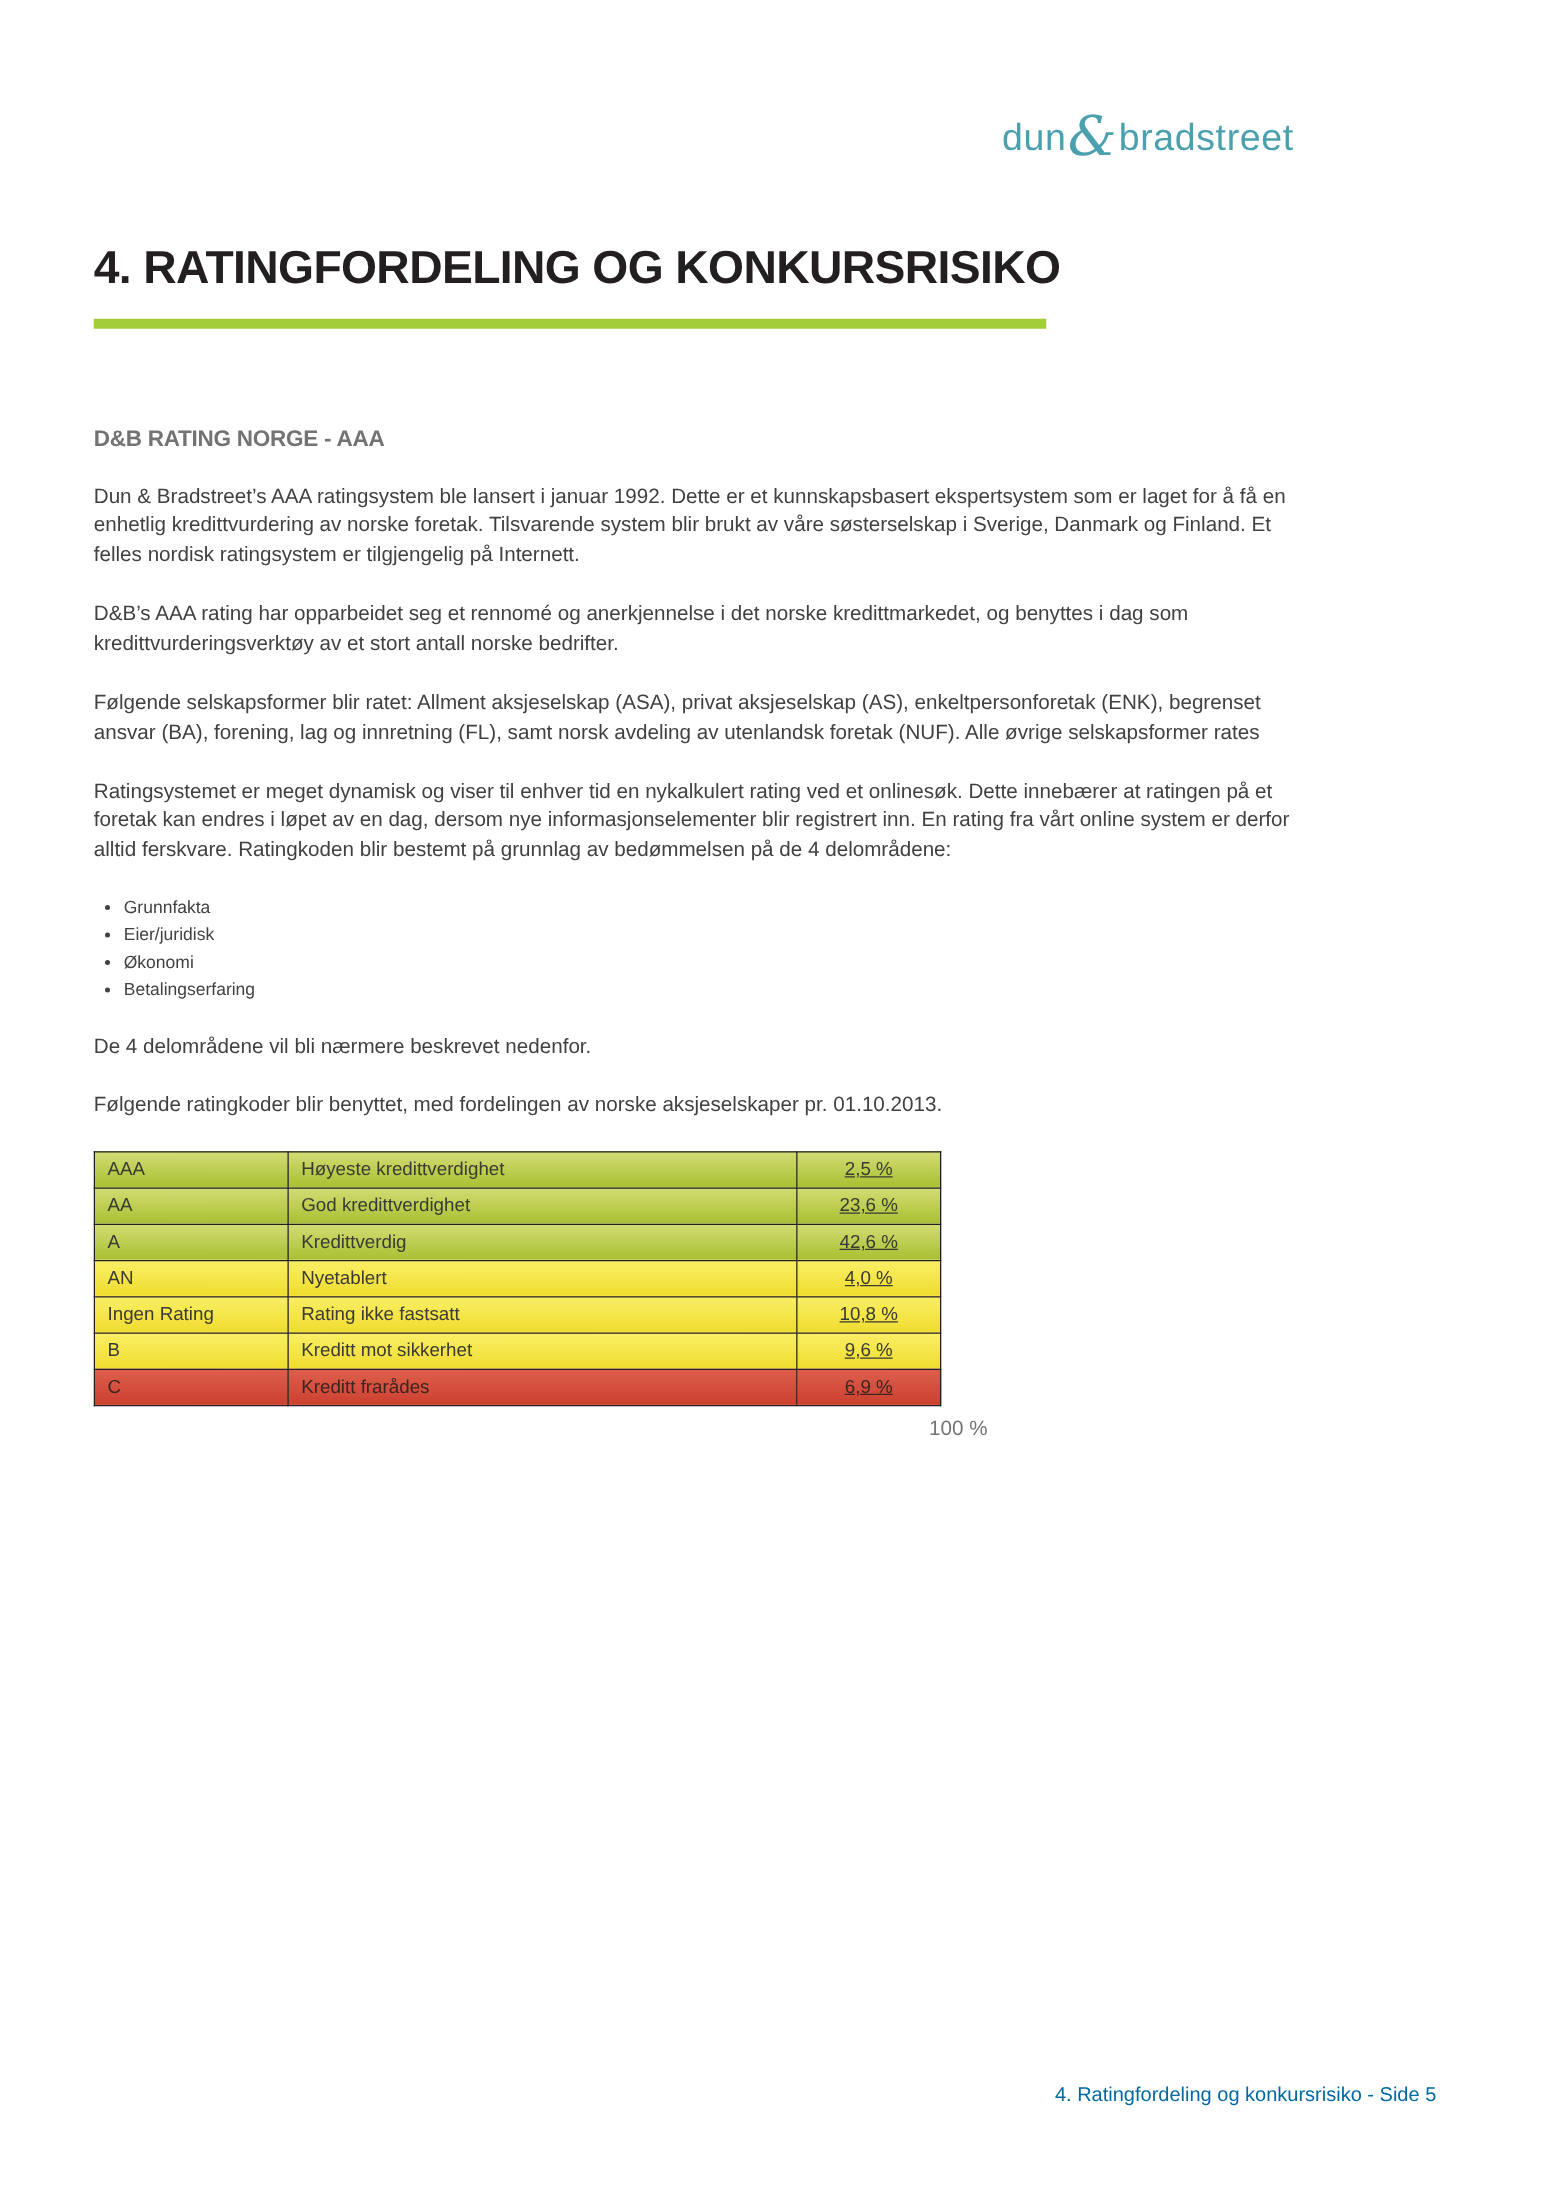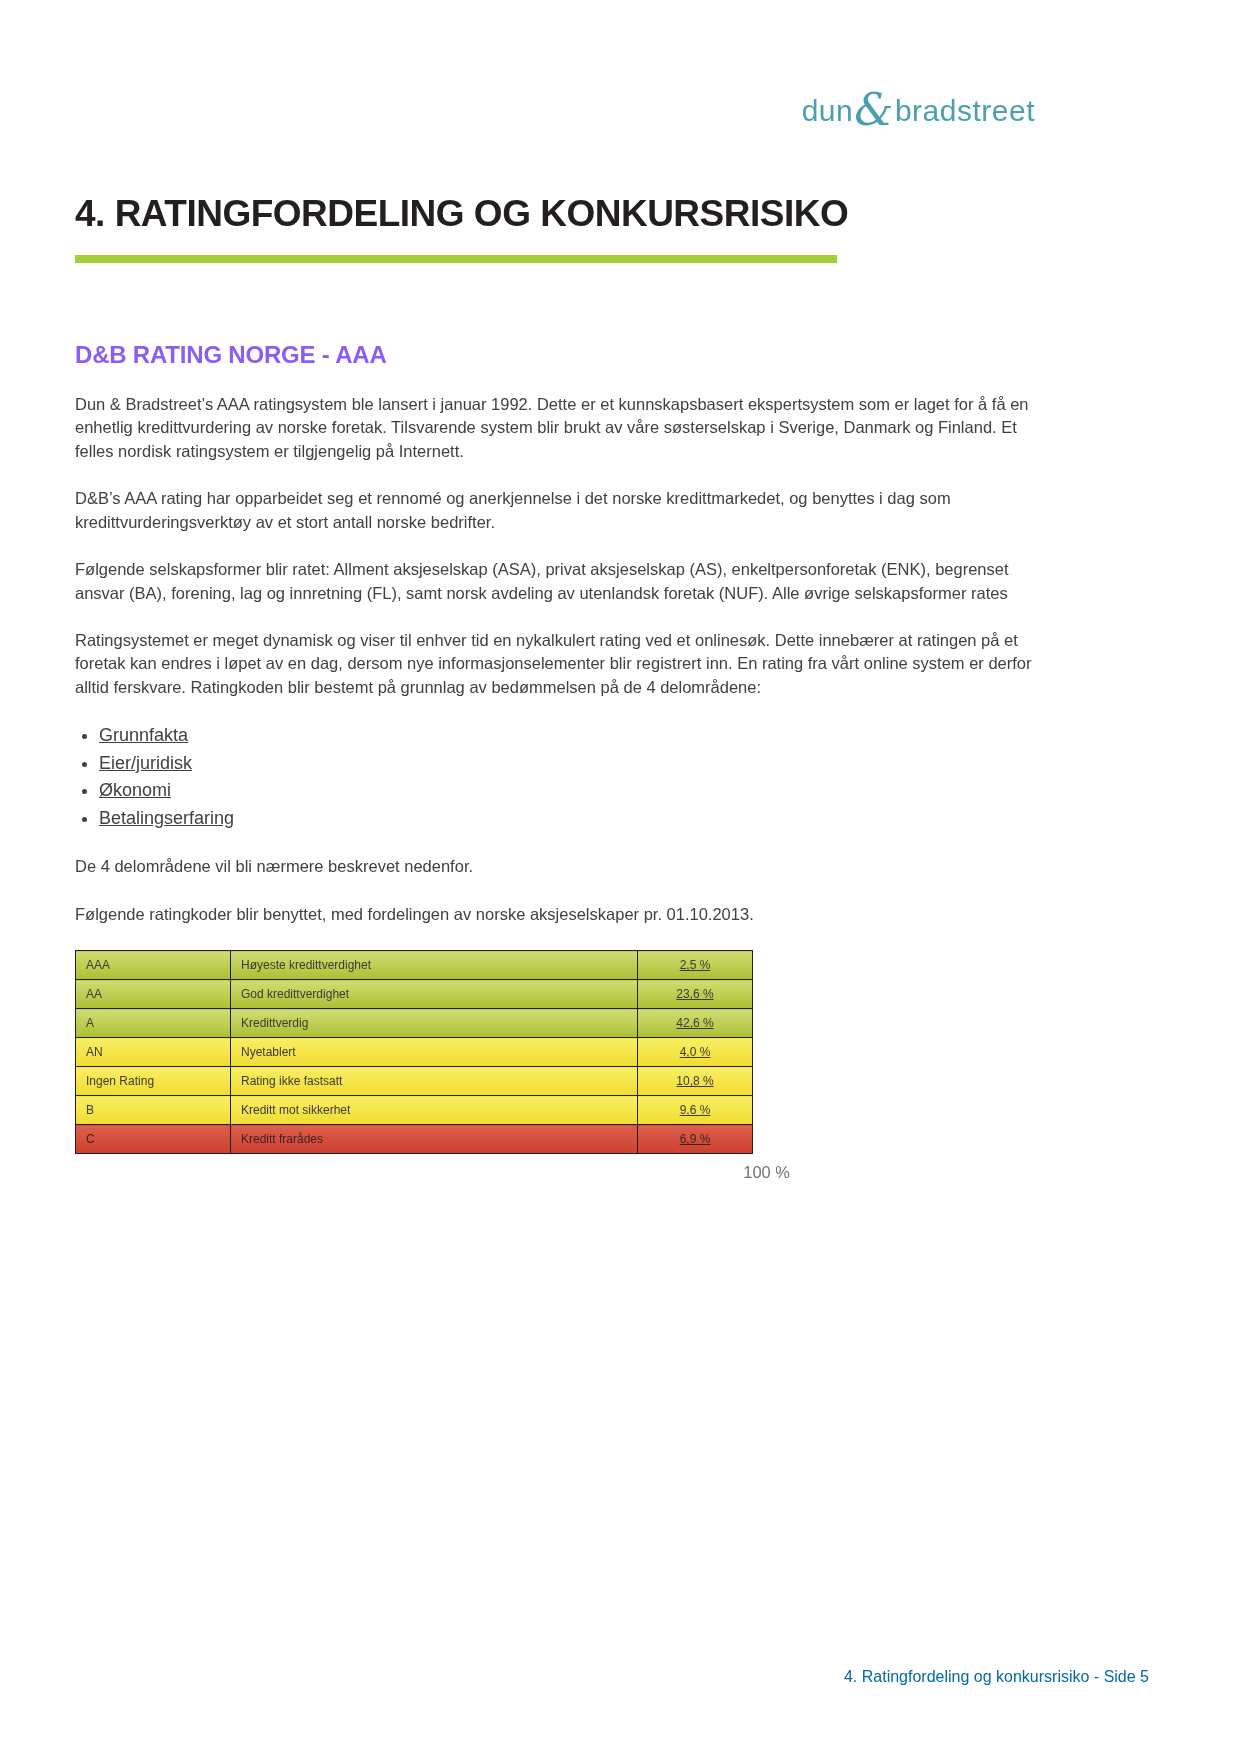--- a/index.html
+++ b/index.html
@@ -42,51 +42,50 @@
     color: #231f20;
     letter-spacing: -0.5px;
   }
   .accent-bar {
     margin-top: 20px;
     width: 762px;
     height: 8px;
     background: #A4CE39;
   }
   h2.section-heading {
-    font-size: 24px;
+    font-size: 18px;
     font-weight: bold;
-    color: #8b5cf6;
+    color: #737373;
     letter-spacing: -0.2px;
   }
   .s1-heading { margin-top: 78px; }
   .s2-heading { margin-top: 62px; }
   p.body-text {
     margin-top: 24px;
     font-size: 16.5px;
     line-height: 1.42;
     color: #414042;
   }
   ul.bullets {
     margin-top: 24px;
     padding-left: 24px;
-    font-size: 18px;
+    font-size: 14px;
     line-height: 1.42;
     color: #414042;
-    text-decoration: underline;
   }
   ul.bullets li { margin-bottom: 2px; }
   table.rating {
     border-collapse: collapse;
     margin-top: 24px;
   }
   table.rating td {
     border: 1px solid #231f20;
     height: 29px;
     padding: 0 10px;
-    font-size: 12px;
+    font-size: 15px;
     color: #3b3a33;
     vertical-align: middle;
   }
   td.col-code  { width: 155px; }
   td.col-label { width: 407px; }
   td.col-pct   { width: 115px; text-align: center; text-decoration: underline; }
   tr.green td  { background: linear-gradient(180deg, #d2dd74 0%, #aac032 100%); }
   tr.yellow td { background: linear-gradient(180deg, #f9ef66 0%, #f0dc2f 100%); }
   tr.red td    { background: linear-gradient(180deg, #de5f4c 0%, #cc4030 100%); color: #3c2420; }
   .table-total {

